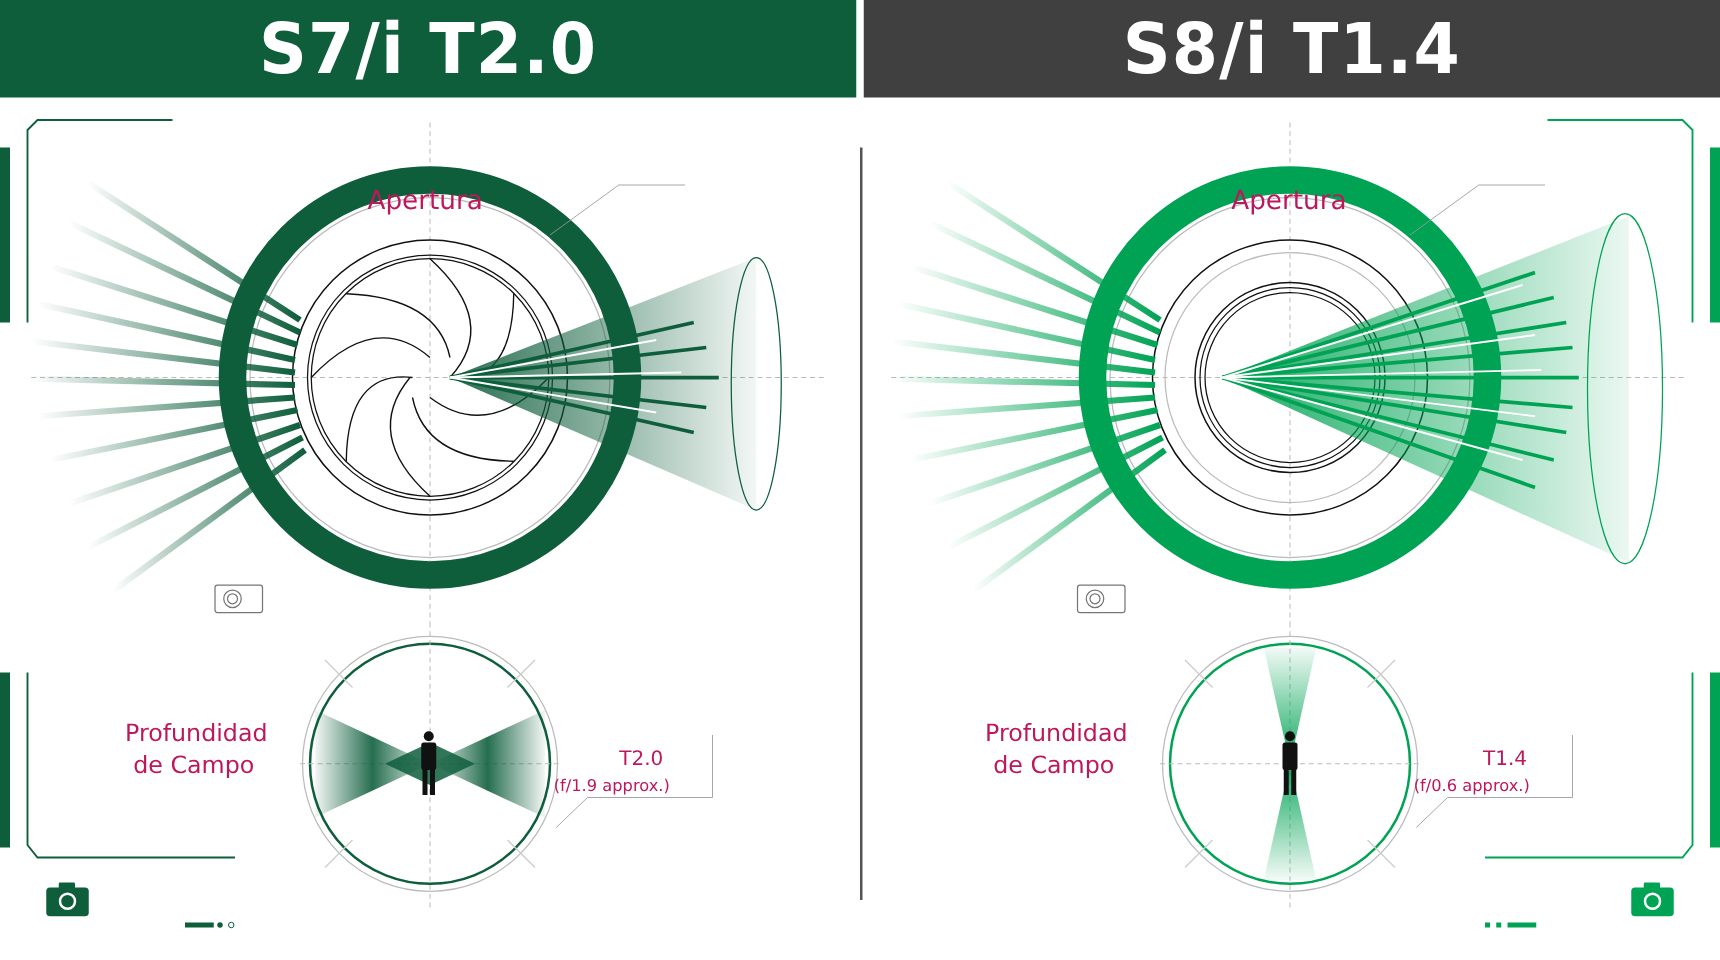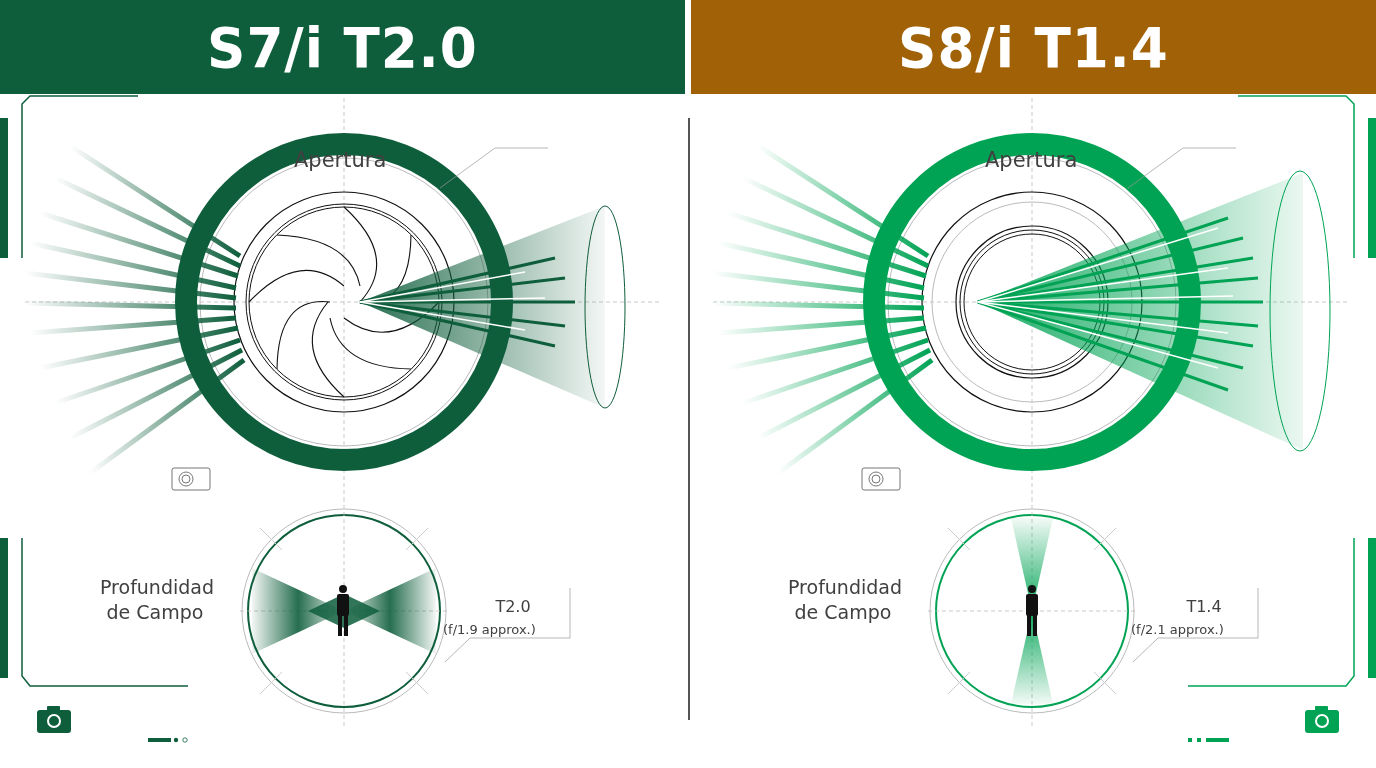--- a/index.html
+++ b/index.html
@@ -1,27 +1,27 @@
 <!DOCTYPE html>
 <html><head>
 <meta charset="utf-8">
 <style>
   * { margin:0; padding:0; box-sizing:border-box; }
   html, body { width:1376px; height:768px; background:#ffffff; overflow:hidden; }
   body { position:relative; font-family:"DejaVu Sans", "Liberation Sans", sans-serif; }
-  .header { position:absolute; top:0; height:94px; display:flex; align-items:center; justify-content:center; }
+  .header { position:absolute; top:0; height:78px; display:flex; align-items:center; justify-content:center; }
   .header-left { left:0; width:685px; background:#0e5e3c; }
-  .header-right { left:691px; width:685px; background:#a16207; }
+  .header-right { left:691px; width:685px; background:#404040; }
   .header-title { color:#ffffff; font-family:"DejaVu Sans", sans-serif; font-weight:bold; font-size:56px; letter-spacing:1px; transform:scaleX(0.95); }
   .divider { position:absolute; left:688px; top:118px; width:2px; height:602px; background:#555; }
   .panel { position:absolute; top:78px; width:688px; height:690px; }
   .panel-left { left:0; }
   .panel-right { left:688px; }
   svg { position:absolute; left:0; top:0; }
-  .label { position:absolute; color:#404040; text-align:center; }
+  .label { position:absolute; color:#be185d; text-align:center; }
   .apertura { font-size:21px; top:70px; }
   .dof-label { font-size:19px; line-height:25px; top:497px; font-weight:500; }
   .t-value { font-size:16px; top:519px; width:140px; text-align:center; }
   .t-approx { font-size:13px; top:544px; width:140px; text-align:left; }
 </style>
 </head>
 <body>
 
 <div class="header header-left">
   <div class="header-title">S7/i T2.0</div>
@@ -243,14 +243,14 @@
     <rect x="500" y="660" width="4" height="4" fill="#00a354"></rect>
     <rect x="509" y="660" width="4" height="4" fill="#00a354"></rect>
     <rect x="518" y="660" width="23" height="4" fill="#00a354"></rect>
   </svg>
   <div class="label apertura" style="left:297px;">Apertura</div>
   <div class="label dof-label" style="left:100px; width:110px;">
     <div>Profundidad</div>
     <div>de Campo</div>
   </div>
   <div class="label t-value" style="left:446px;">T1.4</div>
-  <div class="label t-approx" style="left:443px;">(f/2.1 approx.)</div>
+  <div class="label t-approx" style="left:443px;">(f/0.6 approx.)</div>
 </div>
 
 </body></html>

